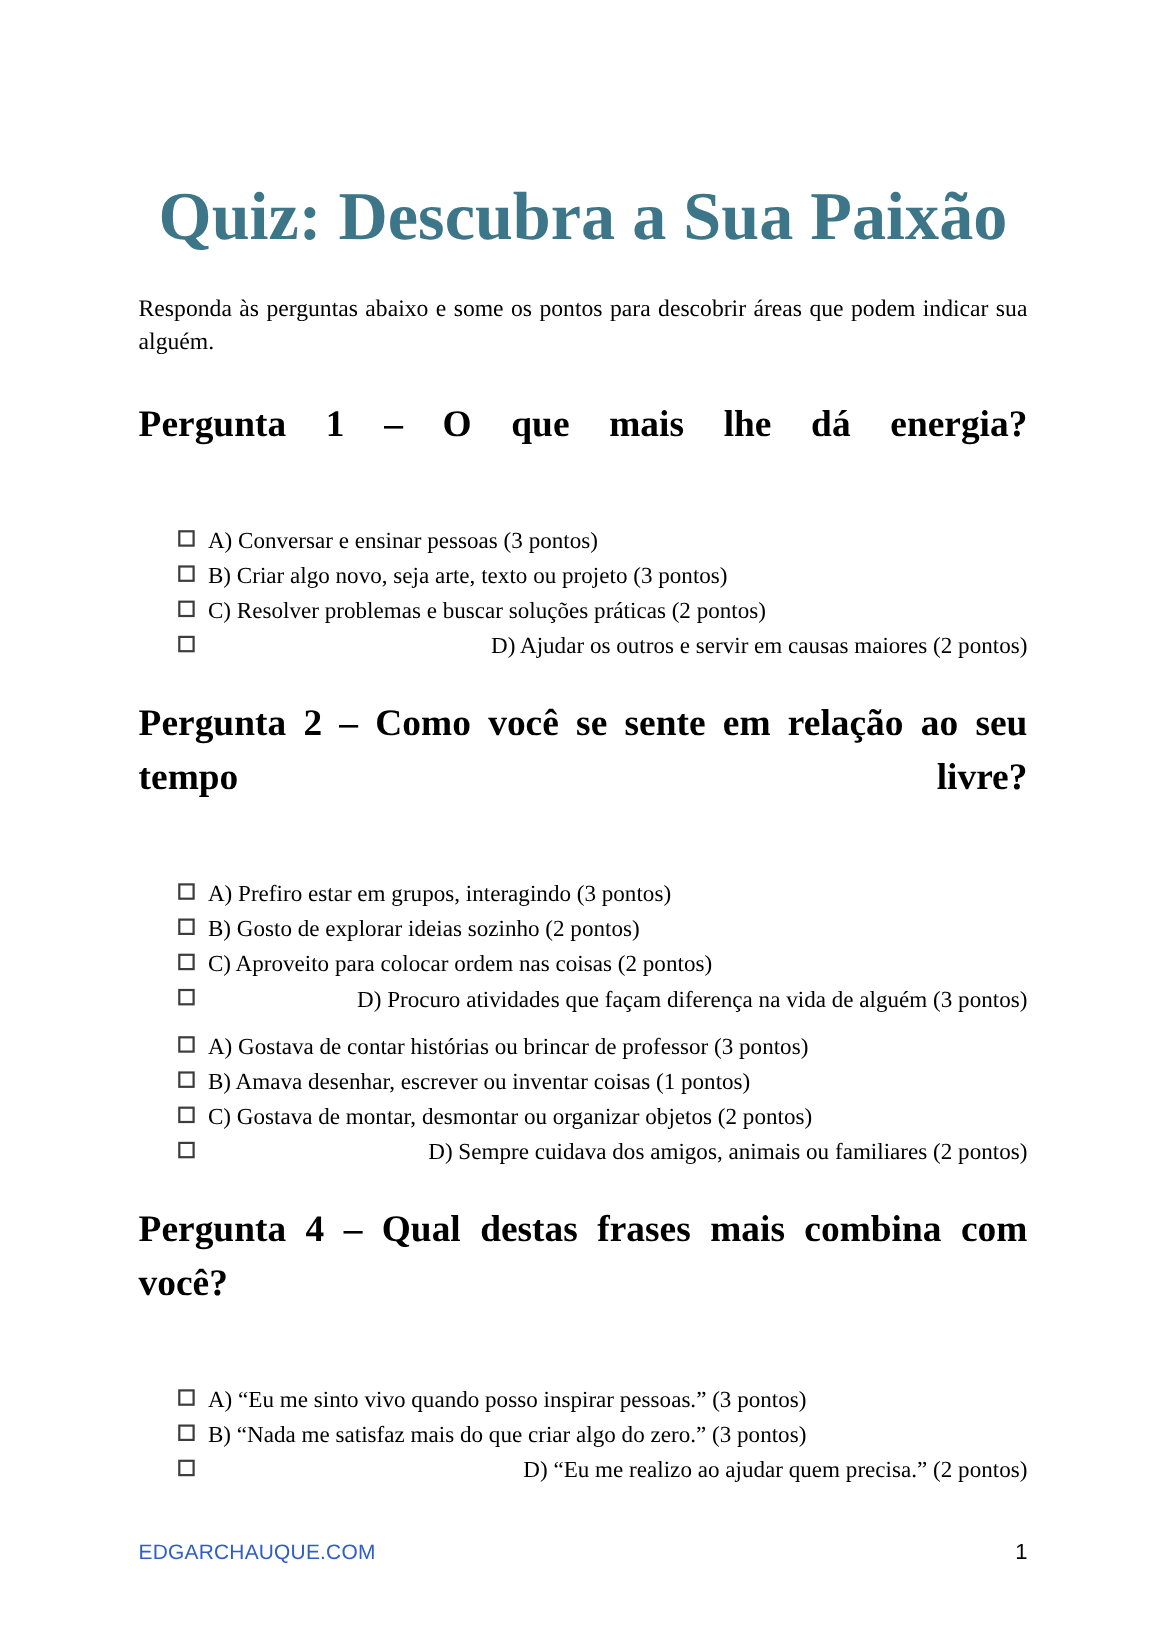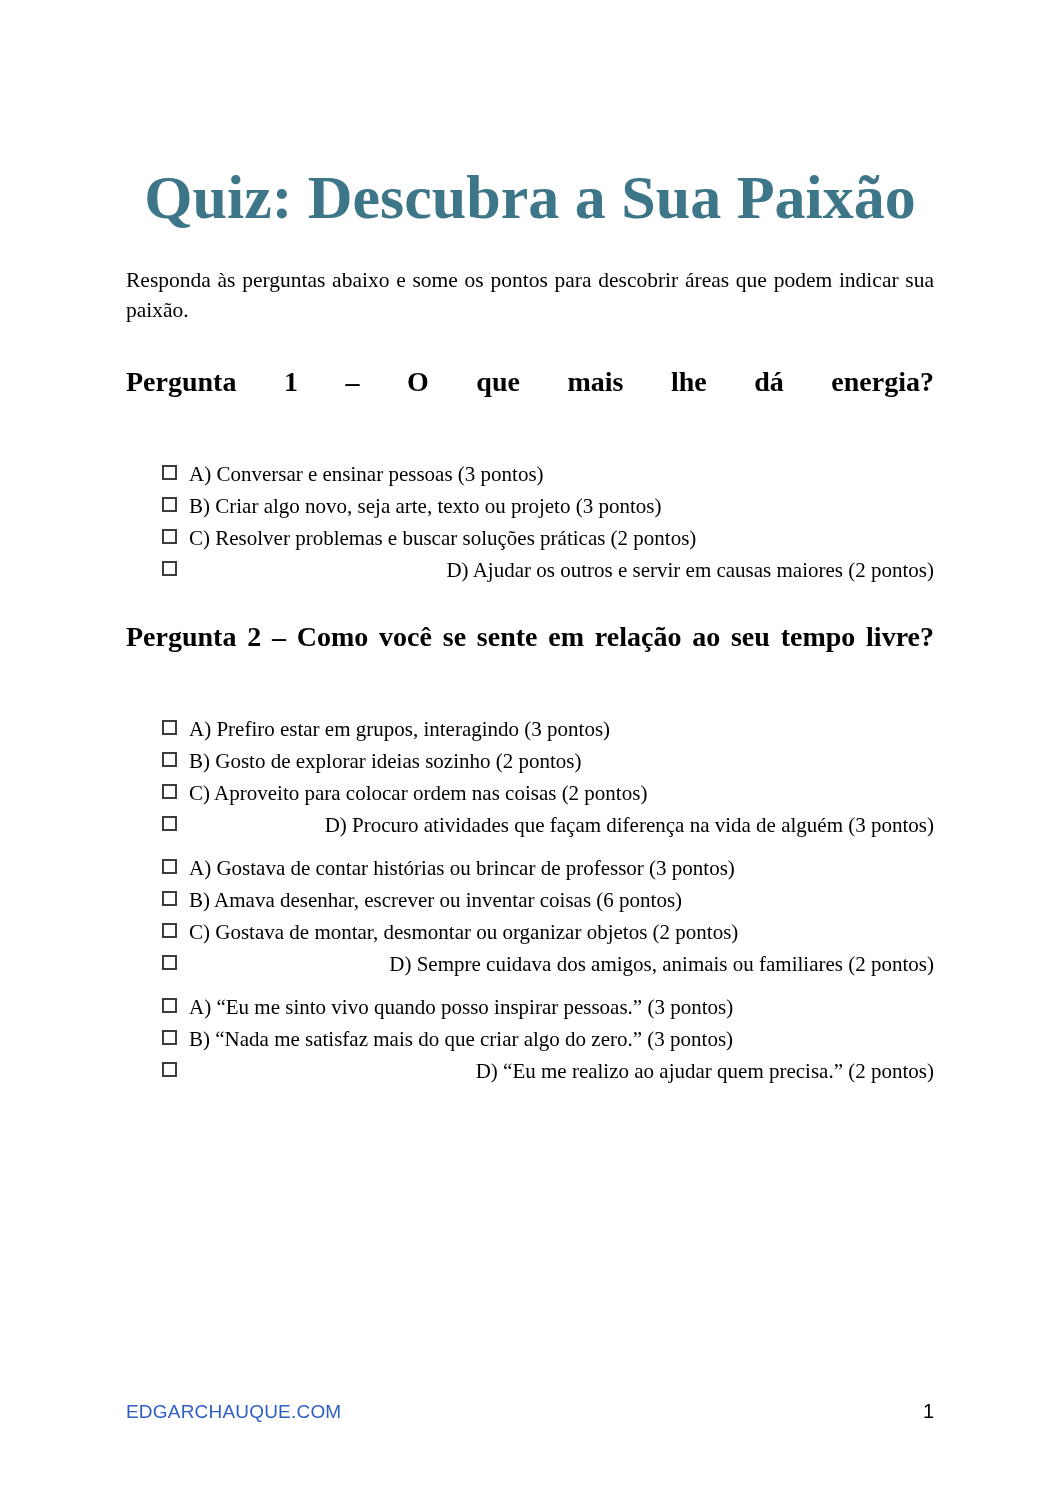--- a/index.html
+++ b/index.html
@@ -56,21 +56,21 @@
     margin: 0;
     padding-top: 34px;
   }
 
   
   .q-block {
     margin: 0;
   }
   .q-heading {
     font-weight: bold;
-    font-size: 28px;
+    font-size: 34px;
     line-height: 1.43;
     text-align: justify;
     text-justify: inter-word;
     margin: 0;
     padding-top: 36px;
   }
   
   .q-heading::after {
     content: "";
     display: inline-block;
@@ -139,21 +139,21 @@
 </style>
 </head>
 <body>
 
 <div class="page">
 
   <div class="content">
 
     <h1 class="doc-title">Quiz: Descubra a Sua Paixão</h1>
 
-    <p class="intro">Responda às perguntas abaixo e some os pontos para descobrir áreas que podem indicar sua paixão.</p>
+    <p class="intro">Responda às perguntas abaixo e some os pontos para descobrir áreas que podem indicar sua alguém.</p>
 
     <section class="q-block">
       <h2 class="q-heading">Pergunta 1 – O que mais lhe dá energia?</h2>
       <ul class="options">
         <li class="option">
           <span class="checkbox"></span>
           <span class="option-text">A) Conversar e ensinar pessoas (3 pontos)</span>
         </li>
         <li class="option">
           <span class="checkbox"></span>
@@ -193,34 +193,35 @@
     </section>
 
     <section class="q-block">
       <ul class="options">
         <li class="option">
           <span class="checkbox"></span>
           <span class="option-text">A) Gostava de contar histórias ou brincar de professor (3 pontos)</span>
         </li>
         <li class="option">
           <span class="checkbox"></span>
-          <span class="option-text">B) Amava desenhar, escrever ou inventar coisas (6 pontos)</span>
+          <span class="option-text">B) Amava desenhar, escrever ou inventar coisas (1 pontos)</span>
         </li>
         <li class="option">
           <span class="checkbox"></span>
           <span class="option-text">C) Gostava de montar, desmontar ou organizar objetos (2 pontos)</span>
         </li>
         <li class="option">
           <span class="checkbox"></span>
           <span class="option-text">D) Sempre cuidava dos amigos, animais ou familiares (2 pontos)</span>
         </li>
       </ul>
     </section>
 
     <section class="q-block">
+      <h2 class="q-heading">Pergunta 4 – Qual destas frases mais combina com você?</h2>
       <ul class="options">
         <li class="option">
           <span class="checkbox"></span>
           <span class="option-text"> A) “Eu me sinto vivo quando posso inspirar pessoas.” (3 pontos)</span>
         </li>
         <li class="option">
           <span class="checkbox"></span>
           <span class="option-text">B) “Nada me satisfaz mais do que criar algo do zero.” (3 pontos)</span>
         </li>
         <li class="option">

